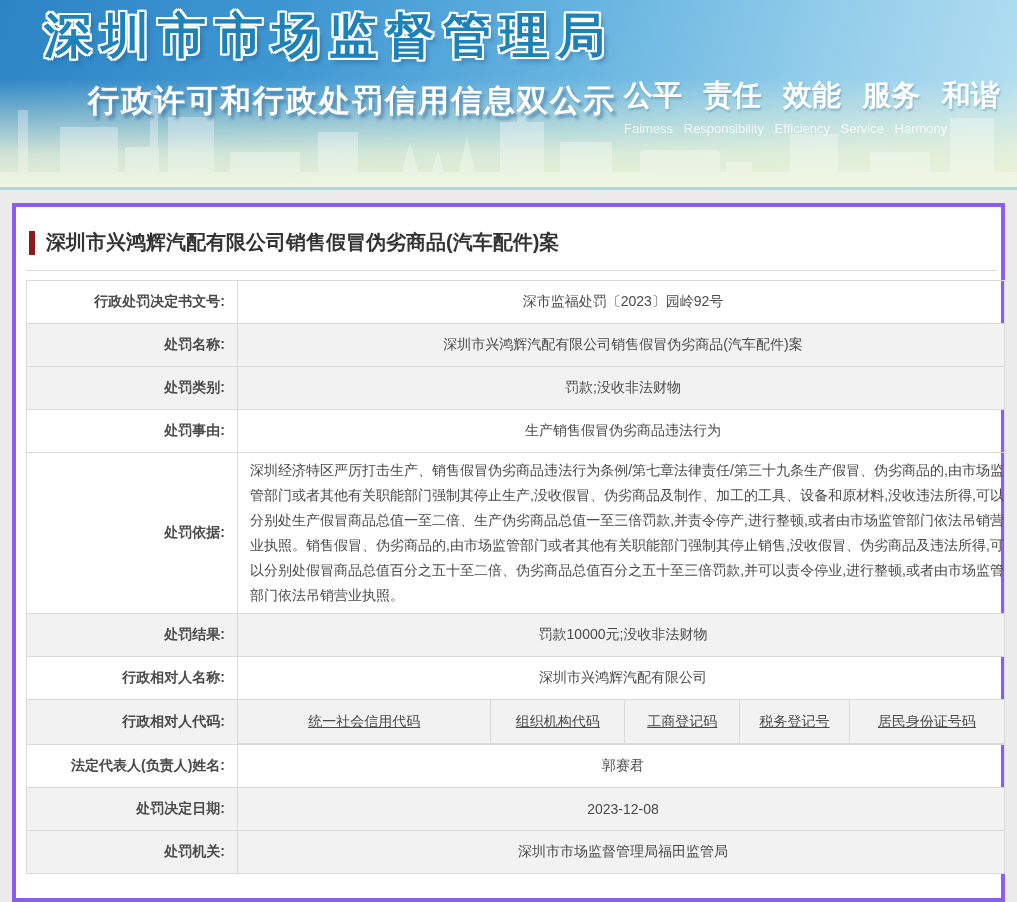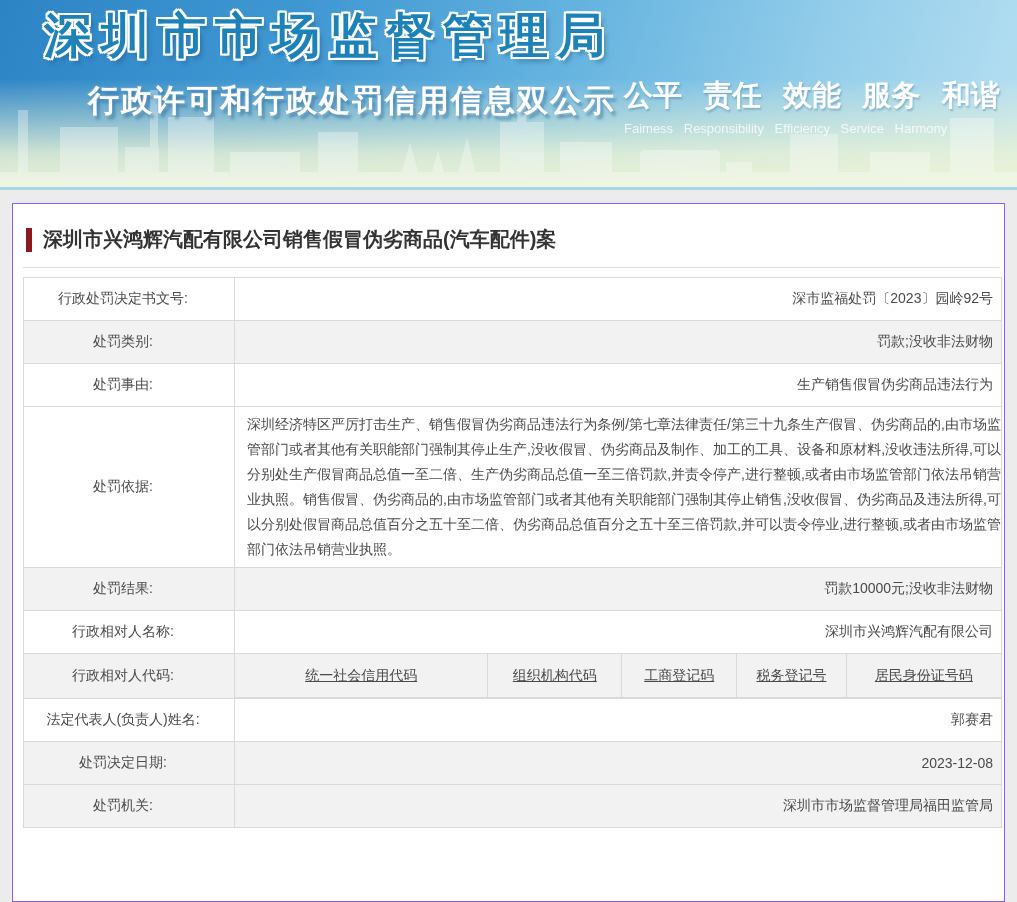--- a/index.html
+++ b/index.html
@@ -40,34 +40,34 @@
     font-size:29px; font-weight:bold; color:#fff; margin-right:17px; white-space:nowrap;
     text-shadow:1px 2px 2px rgba(60,120,160,.4);
   }
   .motto-cn span:last-child { margin-right:0; }
   .motto-en { margin-top:5px; font-size:13px; font-weight:normal; color:rgba(255,255,255,.78); }
   .motto-en span { margin-right:7px; }
 
   
   .card {
     position:relative; margin:13px 12px 0 12px; height:699px;
-    background:#fff; border:1px solid #8b5cf6; box-sizing:border-box;
+    background:#fff; border:4px solid #8b5cf6; box-sizing:border-box;
   }
   .case-title { display:flex; align-items:center; padding:22px 0 0 13px; }
   .accent-bar { width:6px; height:24px; background:#8b1a1a; flex:0 0 auto; }
   .case-title-text { margin-left:11px; font-size:20px; font-weight:bold; color:#333; }
   .divider { margin:14px 4px 0 10px; border-top:1px solid #dcdcdc; height:0; }
 
   table.main {
     margin:9px 4px 0 10px; width:979px; border-collapse:collapse;
     table-layout:fixed; font-size:14px; color:#4a4a4a;
   }
   table.main > tbody > tr > td { border:1px solid #dadada; height:17px; }
-  td.lab { width:211px; text-align:center; padding:12px 12px 12px 0; vertical-align:middle; box-sizing:border-box; }
-  td.val { padding:12px 8px 12px 12px; text-align:right; vertical-align:middle; }
+  td.lab { width:211px; text-align:right; padding:12px 12px 12px 0; vertical-align:middle; box-sizing:border-box;font-weight:bold; }
+  td.val { padding:12px 8px 12px 12px; text-align:center; vertical-align:middle; }
   td.val.long { line-height:25px; padding:5px 0 5px 12px; text-align:justify; }
   tr.g { background:#f2f2f2; }
 
   td.nest { padding:0; }
   table.codes { width:100%; border-collapse:collapse; table-layout:fixed; font-size:14px; color:#4a4a4a;text-decoration:underline; }
   table.codes td {
     border:none; border-left:1px solid #dadada;
     text-align:center; height:43px; padding:0; vertical-align:middle;
   }
   table.codes td:first-child { border-left:none; }
@@ -129,20 +129,24 @@
 
   <div class="divider"></div>
 
   <table class="main">
     <tbody>
       <tr>
         <td class="lab">行政处罚决定书文号:</td>
         <td class="val">深市监福处罚〔2023〕园岭92号</td>
       </tr>
       <tr class="g">
+        <td class="lab">处罚名称:</td>
+        <td class="val">深圳市兴鸿辉汽配有限公司销售假冒伪劣商品(汽车配件)案</td>
+      </tr>
+      <tr class="g">
         <td class="lab">处罚类别:</td>
         <td class="val">罚款;没收非法财物</td>
       </tr>
       <tr>
         <td class="lab">处罚事由:</td>
         <td class="val">生产销售假冒伪劣商品违法行为</td>
       </tr>
       <tr>
         <td class="lab">处罚依据:</td>
         <td class="val long">深圳经济特区严厉打击生产、销售假冒伪劣商品违法行为条例/第七章法律责任/第三十九条生产假冒、伪劣商品的,由市场监管部门或者其他有关职能部门强制其停止生产,没收假冒、伪劣商品及制作、加工的工具、设备和原材料,没收违法所得,可以分别处生产假冒商品总值一至二倍、生产伪劣商品总值一至三倍罚款,并责令停产,进行整顿,或者由市场监管部门依法吊销营业执照。销售假冒、伪劣商品的,由市场监管部门或者其他有关职能部门强制其停止销售,没收假冒、伪劣商品及违法所得,可以分别处假冒商品总值百分之五十至二倍、伪劣商品总值百分之五十至三倍罚款,并可以责令停业,进行整顿,或者由市场监管部门依法吊销营业执照。</td>

